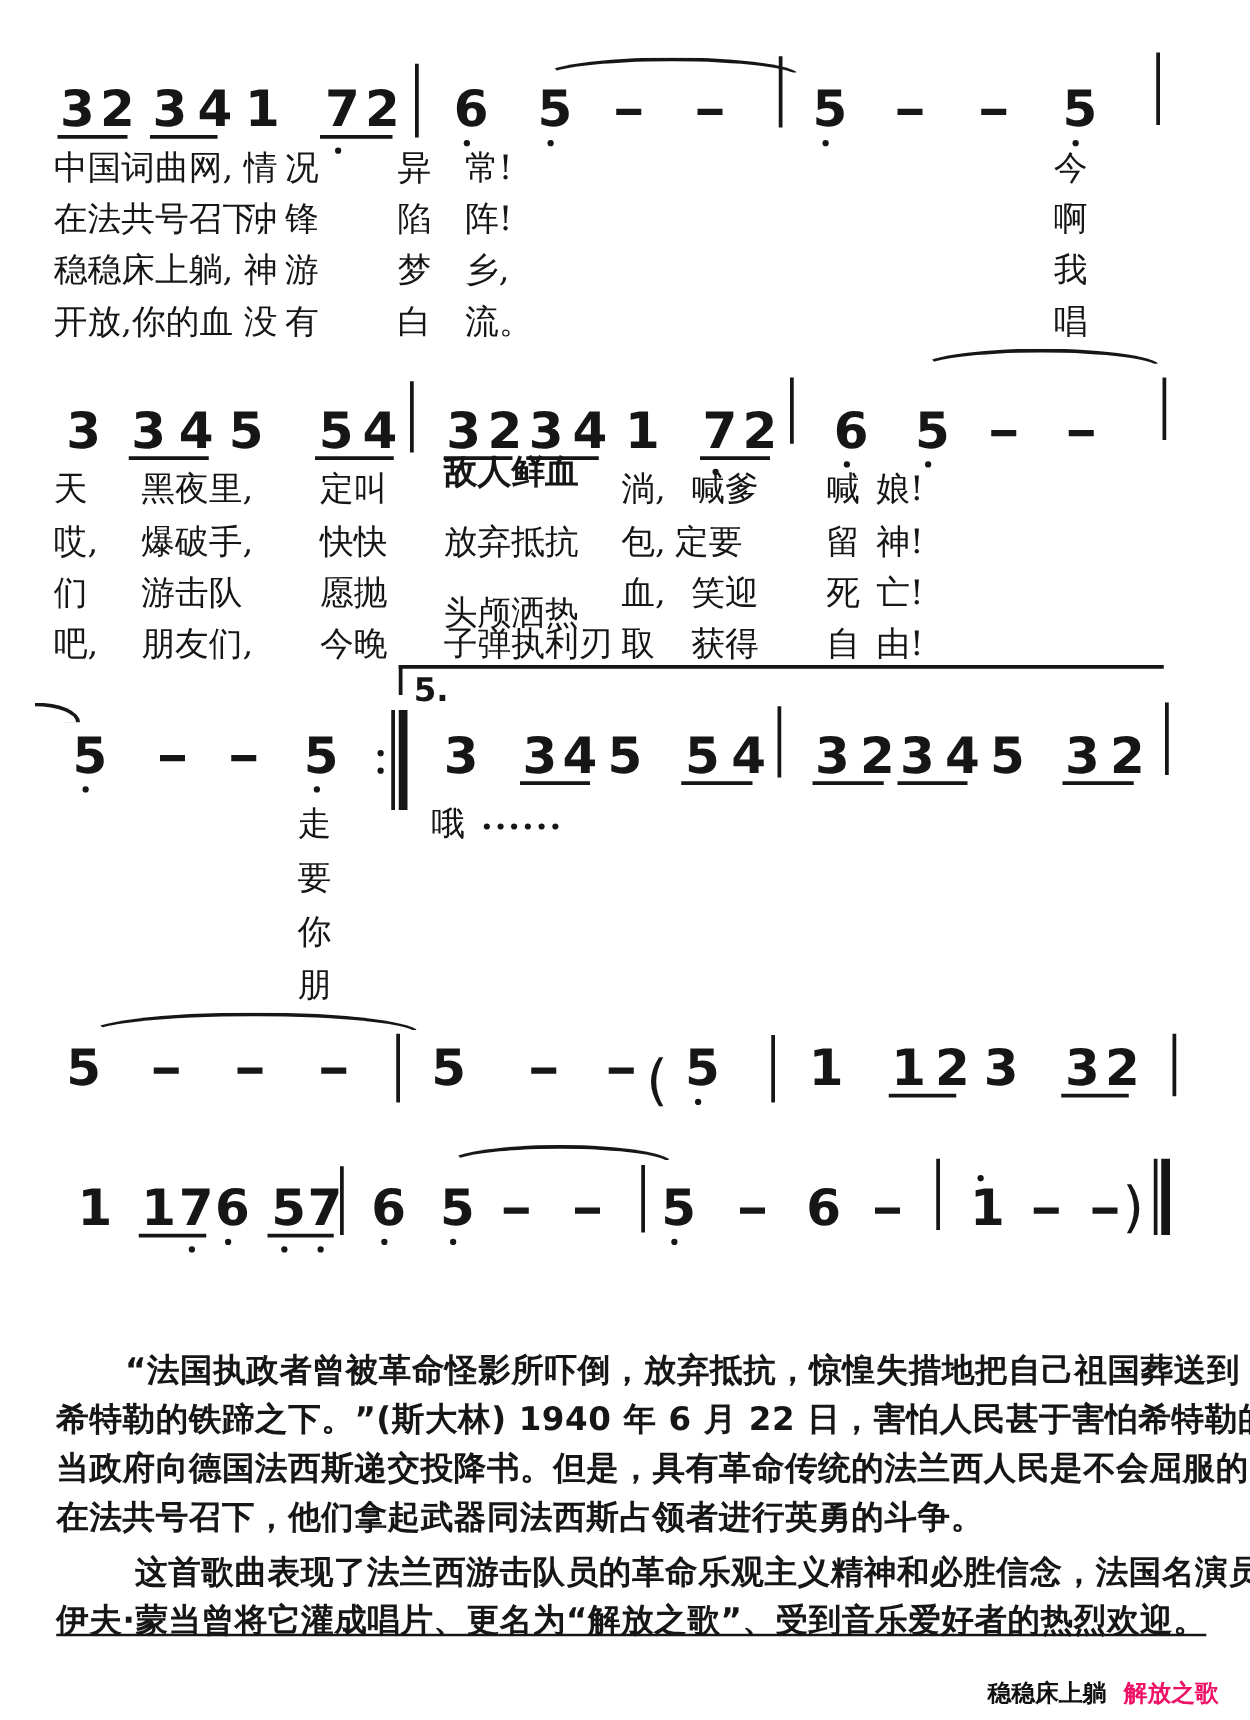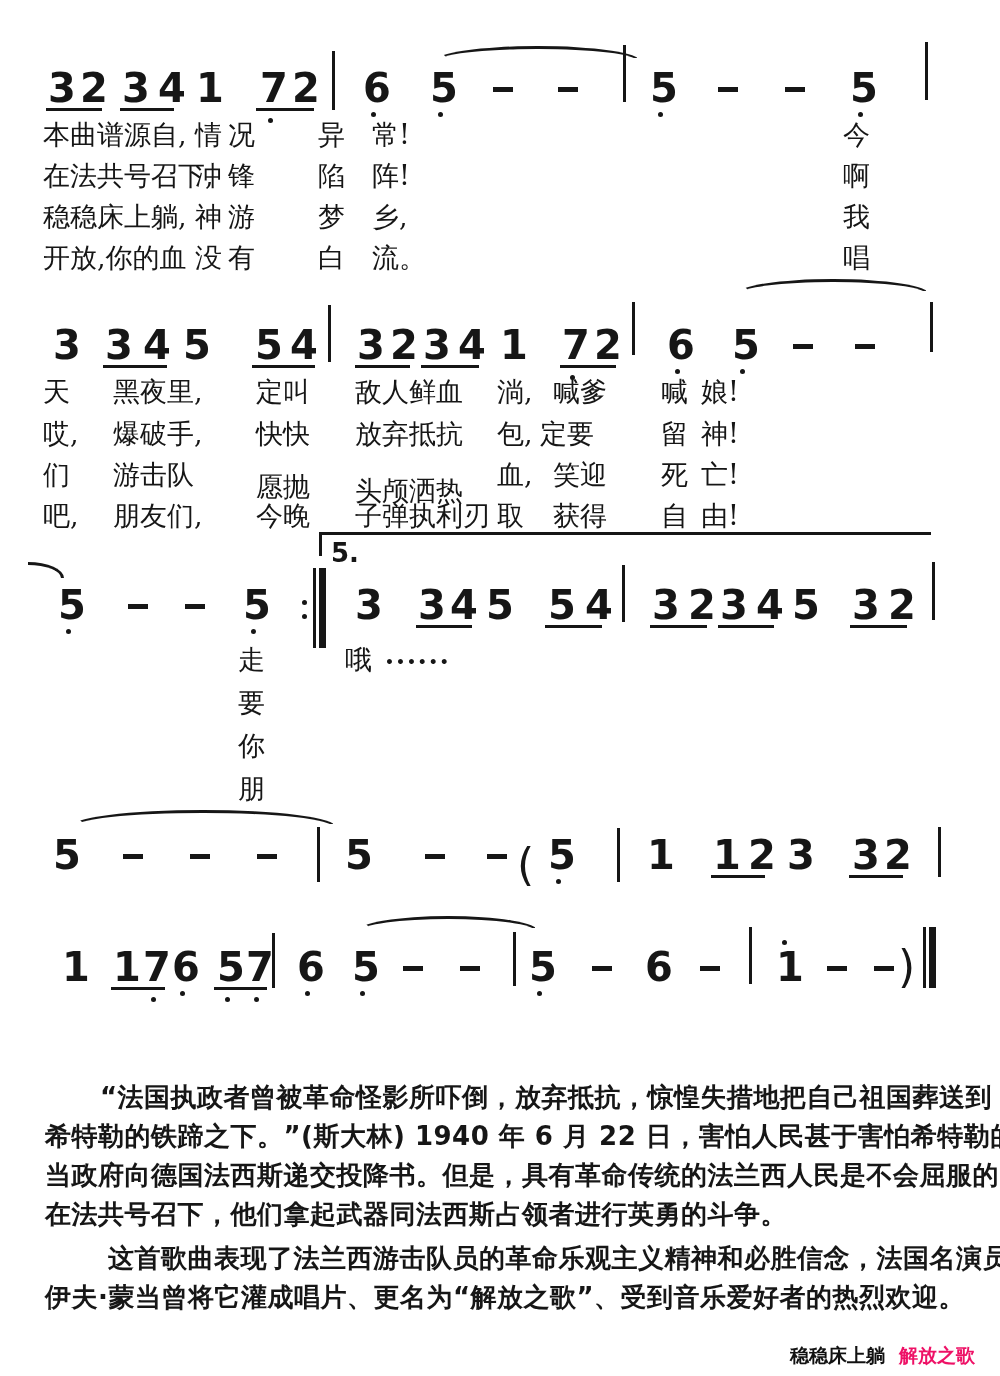--- a/index.html
+++ b/index.html
@@ -50,21 +50,21 @@
       <div class="dash" style="left: 493px; top: 87px;"></div>
       <div class="dash" style="left: 558px; top: 87px;"></div>
       <div class="dash" style="left: 718px; top: 87px;"></div>
       <div class="dash" style="left: 785px; top: 87px;"></div>
       <div class="ul" style="left: 46px; top: 108px; width: 56px;"></div>
       <div class="ul" style="left: 120px; top: 108px; width: 54px;"></div>
       <div class="ul" style="left: 256px; top: 108px; width: 58px;"></div>
       <div class="bar" style="left: 332px; top: 51px; height: 59px;"></div>
       <div class="bar" style="left: 623px; top: 45px; height: 57px;"></div>
       <div class="bar" style="left: 925px; top: 42px; height: 58px;"></div>
-      <div class="lyr" style="left: 43px; top: 120px;">本曲谱源自,</div>
+      <div class="lyr" style="left: 43px; top: 120px;">中国词曲网,</div>
       <div class="lyr" style="left: 195px; top: 120px;">情</div>
       <div class="lyr" style="left: 228px; top: 120px;">况</div>
       <div class="lyr" style="left: 318px; top: 120px;">异</div>
       <div class="lyr" style="left: 372px; top: 120px;">常!</div>
       <div class="lyr" style="left: 843px; top: 120px;">今</div>
       <div class="lyr" style="left: 43px; top: 161px;">在法共号召下,</div>
       <div class="lyr" style="left: 195px; top: 161px;">冲</div>
       <div class="lyr" style="left: 228px; top: 161px;">锋</div>
       <div class="lyr" style="left: 318px; top: 161px;">陷</div>
       <div class="lyr" style="left: 372px; top: 161px;">阵!</div>
@@ -105,36 +105,36 @@
       <div class="ul" style="left: 252px; top: 365px; width: 63px;"></div>
       <div class="ul" style="left: 355px; top: 365px; width: 55px;"></div>
       <div class="ul" style="left: 421px; top: 365px; width: 58px;"></div>
       <div class="ul" style="left: 560px; top: 365px; width: 56px;"></div>
       <div class="bar" style="left: 328px; top: 305px; height: 57px;"></div>
       <div class="bar" style="left: 632px; top: 302px; height: 53px;"></div>
       <div class="bar" style="left: 930px; top: 302px; height: 50px;"></div>
       <div class="lyr" style="left: 43px; top: 377px;">天</div>
       <div class="lyr" style="left: 113px; top: 377px;">黑夜里,</div>
       <div class="lyr" style="left: 256px; top: 377px;">定叫</div>
-      <div class="lyr" style="left: 355px; top: 377px;">敌人鲜血</div>
+      <div class="lyr" style="left: 355px; top: 363px; font-weight: bold;">敌人鲜血</div>
       <div class="lyr" style="left: 497px; top: 377px;">淌,</div>
       <div class="lyr" style="left: 553px; top: 377px;">喊爹</div>
       <div class="lyr" style="left: 661px; top: 377px;">喊</div>
       <div class="lyr" style="left: 701px; top: 377px;">娘!</div>
       <div class="lyr" style="left: 43px; top: 419px;">哎,</div>
       <div class="lyr" style="left: 113px; top: 419px;">爆破手,</div>
       <div class="lyr" style="left: 256px; top: 419px;">快快</div>
       <div class="lyr" style="left: 355px; top: 419px;">放弃抵抗</div>
       <div class="lyr" style="left: 497px; top: 419px;">包,</div>
       <div class="lyr" style="left: 540px; top: 419px;">定要</div>
       <div class="lyr" style="left: 661px; top: 419px;">留</div>
       <div class="lyr" style="left: 701px; top: 419px;">神!</div>
       <div class="lyr" style="left: 43px; top: 460px;">们</div>
       <div class="lyr" style="left: 113px; top: 460px;">游击队</div>
-      <div class="lyr" style="left: 256px; top: 472px;">愿抛</div>
+      <div class="lyr" style="left: 256px; top: 460px;">愿抛</div>
       <div class="lyr" style="left: 355px; top: 476px;">头颅洒热</div>
       <div class="lyr" style="left: 497px; top: 460px;">血,</div>
       <div class="lyr" style="left: 553px; top: 460px;">笑迎</div>
       <div class="lyr" style="left: 661px; top: 460px;">死</div>
       <div class="lyr" style="left: 701px; top: 460px;">亡!</div>
       <div class="lyr" style="left: 43px; top: 501px;">吧,</div>
       <div class="lyr" style="left: 113px; top: 501px;">朋友们,</div>
       <div class="lyr" style="left: 256px; top: 501px;">今晚</div>
       <div class="lyr" style="left: 355px; top: 501px;">子弹执利刃</div>
       <div class="lyr" style="left: 497px; top: 501px;">取</div>
@@ -238,18 +238,18 @@
       <div class="bar thick" style="left: 319px; top: 568px; height: 80px;"></div>
       <div class="bar" style="left: 923px; top: 927px; height: 61px;"></div>
       <div class="bar thick" style="left: 929px; top: 927px; height: 61px;"></div>
     </div>
   <div id="paras">
       <div class="para" style="left: 100px; top: 1082px;">“法国执政者曾被革命怪影所吓倒，放弃抵抗，惊惶失措地把自己祖国葬送到</div>
       <div class="para" style="left: 45px; top: 1121px;">希特勒的铁蹄之下。”(斯大林) 1940 年 6 月 22 日，害怕人民甚于害怕希特勒的贝</div>
       <div class="para" style="left: 45px; top: 1160px;">当政府向德国法西斯递交投降书。但是，具有革命传统的法兰西人民是不会屈服的，</div>
       <div class="para" style="left: 45px; top: 1199px;">在法共号召下，他们拿起武器同法西斯占领者进行英勇的斗争。</div>
       <div class="para" style="left: 108px; top: 1243px;">这首歌曲表现了法兰西游击队员的革命乐观主义精神和必胜信念，法国名演员</div>
-      <div class="para" style="left: 45px; top: 1282px;">伊夫·蒙当曾将它灌成唱片、更名为“解放之歌”、受到音乐爱好者的热烈欢迎。</div>
+      <div class="para" style="left: 45px; top: 1282px; text-decoration: underline;">伊夫·蒙当曾将它灌成唱片、更名为“解放之歌”、受到音乐爱好者的热烈欢迎。</div>
     </div>
   <div class="footer">
     <span>稳稳床上躺</span><span class="site" style="color: rgb(238, 17, 102);">解放之歌</span>
   </div>
 </div>
 
 </body></html>

